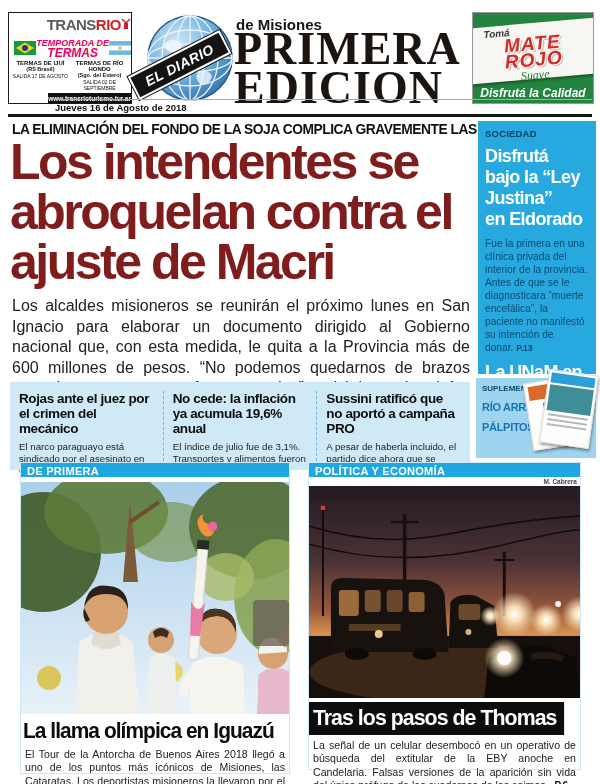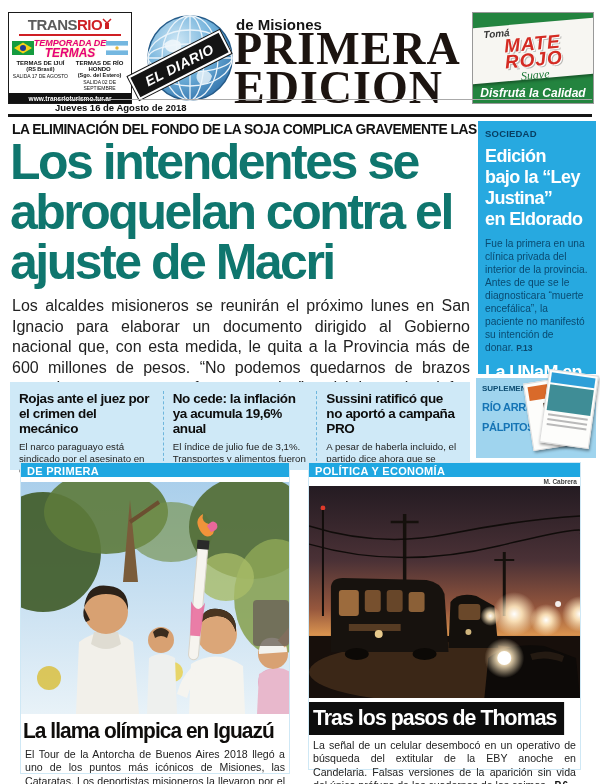--- a/index.html
+++ b/index.html
@@ -1,21 +1,21 @@
 <!DOCTYPE html>
 <html><head>
 <meta charset="utf-8">
 <style>
   html,body{margin:0;padding:0;background:#e8e8e8;}
   .page{position:relative;width:600px;height:784px;background:#fff;overflow:hidden;
         font-family:"Liberation Sans",sans-serif;margin:0 auto;}
   
   .header{position:absolute;top:12px;left:8px;right:6px;height:94px;display:flex;}
   .ad-left{width:124px;height:92px;border:1px solid #1a1a1a;box-sizing:border-box;background:#fff;
-           display:flex;flex-direction:column;overflow:hidden;}
+           display:flex;flex-direction:column;overflow:hidden;align-items:flex-end;}
   .tr-logo{display:flex;justify-content:center;align-items:baseline;padding-top:3px;font-weight:bold;
            font-size:15px;letter-spacing:-0.5px;}
   .tr-logo .t1{color:#5b5b5b;}
   .tr-logo .t2{color:#cf1f24;position:relative;}
   .tr-redline{height:2px;background:#cf1f24;margin:1px 10px 2px 10px;}
   .tr-promo{display:flex;align-items:center;justify-content:center;gap:0;}
   .tr-promo-txt{text-align:center;color:#e5007e;font-weight:bold;font-style:italic;line-height:10px;
                 text-shadow:0 0 2px #ffe98a;}
   .tr-promo-txt .p1{font-size:9px;display:block;}
   .tr-promo-txt .p2{font-size:12px;display:block;}
@@ -52,21 +52,21 @@
   .infobar{position:absolute;top:99px;left:55px;right:8px;display:flex;justify-content:space-between;
            align-items:baseline;border-top:1px solid #aaa;padding-top:2px;}
   .info-left{font-size:8.5px;color:#3a3a3a;}
   .info-site{font-size:8.5px;color:#111;font-weight:bold;}
   .info-date{font-size:9.5px;color:#111;font-weight:bold;}
   .black-rule{position:absolute;top:114px;left:8px;right:8px;height:3px;background:#151515;}
   
   .kicker{position:absolute;top:120px;left:12px;font-size:15px;font-weight:bold;color:#111;
           letter-spacing:-0.5px;transform:scaleX(.92);transform-origin:left;white-space:nowrap;}
   .headline{position:absolute;top:137px;left:10px;width:466px;font-size:50px;line-height:50px;
-            font-weight:bold;letter-spacing:-2.5px;color:#0f766e;}
+            font-weight:bold;letter-spacing:-2.5px;color:#7f1d1d;}
   .deck{position:absolute;top:296px;left:12px;width:458px;font-size:16px;line-height:20.5px;
         color:#222;text-align:justify;}
   .pref{font-weight:bold;font-size:10px;color:#111;}
   
   .sidebar{position:absolute;top:121px;left:478px;width:118px;height:253px;background:#27a9e0;
            box-sizing:border-box;padding:7px 7px;}
   .sb-section{font-size:9.5px;font-weight:bold;color:#073f63;letter-spacing:.2px;}
   .sb-h{font-size:18px;line-height:21px;font-weight:bold;color:#fff;letter-spacing:-0.6px;margin-top:7px;}
   .sb-h div{white-space:nowrap;}
   .sb-body{margin-top:7px;font-size:10.2px;line-height:13px;color:#0a4a70;}
@@ -199,21 +199,21 @@
   </div>
   <div class="black-rule"></div>
 
   <div class="kicker">LA ELIMINACIÓN DEL FONDO DE LA SOJA COMPLICA GRAVEMENTE LAS CUENTAS</div>
   <h1 class="headline" style="margin:0;">Los intendentes se abroquelan contra el ajuste de Macri</h1>
   <p class="deck" style="margin:0;"><span>Los alcaldes misioneros se reunirán el próximo lunes en San Ignacio para elaborar un documento dirigido al Gobierno nacional que, con esta medida, le quita a la Provincia más de 600 millones de pesos. “No podemos quedarnos de brazos cruzados porque nos afecta a todos”, advirtieron los jefes comunales.</span>&nbsp;&nbsp;<span class="pref">P.2</span></p>
 
   <div class="sidebar">
     <div class="sb-section">SOCIEDAD</div>
     <div class="sb-h">
-      <div>Edición</div>
+      <div>Disfrutá</div>
       <div>bajo la “Ley</div>
       <div>Justina”</div>
       <div>en Eldorado</div>
     </div>
     <div class="sb-body"><span>Fue la primera en una clínica privada del interior de la provincia. Antes de que se le diagnosticara “muerte encefálica”, la paciente no manifestó su intención de donar.</span>&nbsp;<span class="sb-pref">P.13</span></div>
     <div class="sb-h">
       <div>La UNaM en</div>
       <div>alerta por</div>
       <div>los recortes</div>
     </div>

